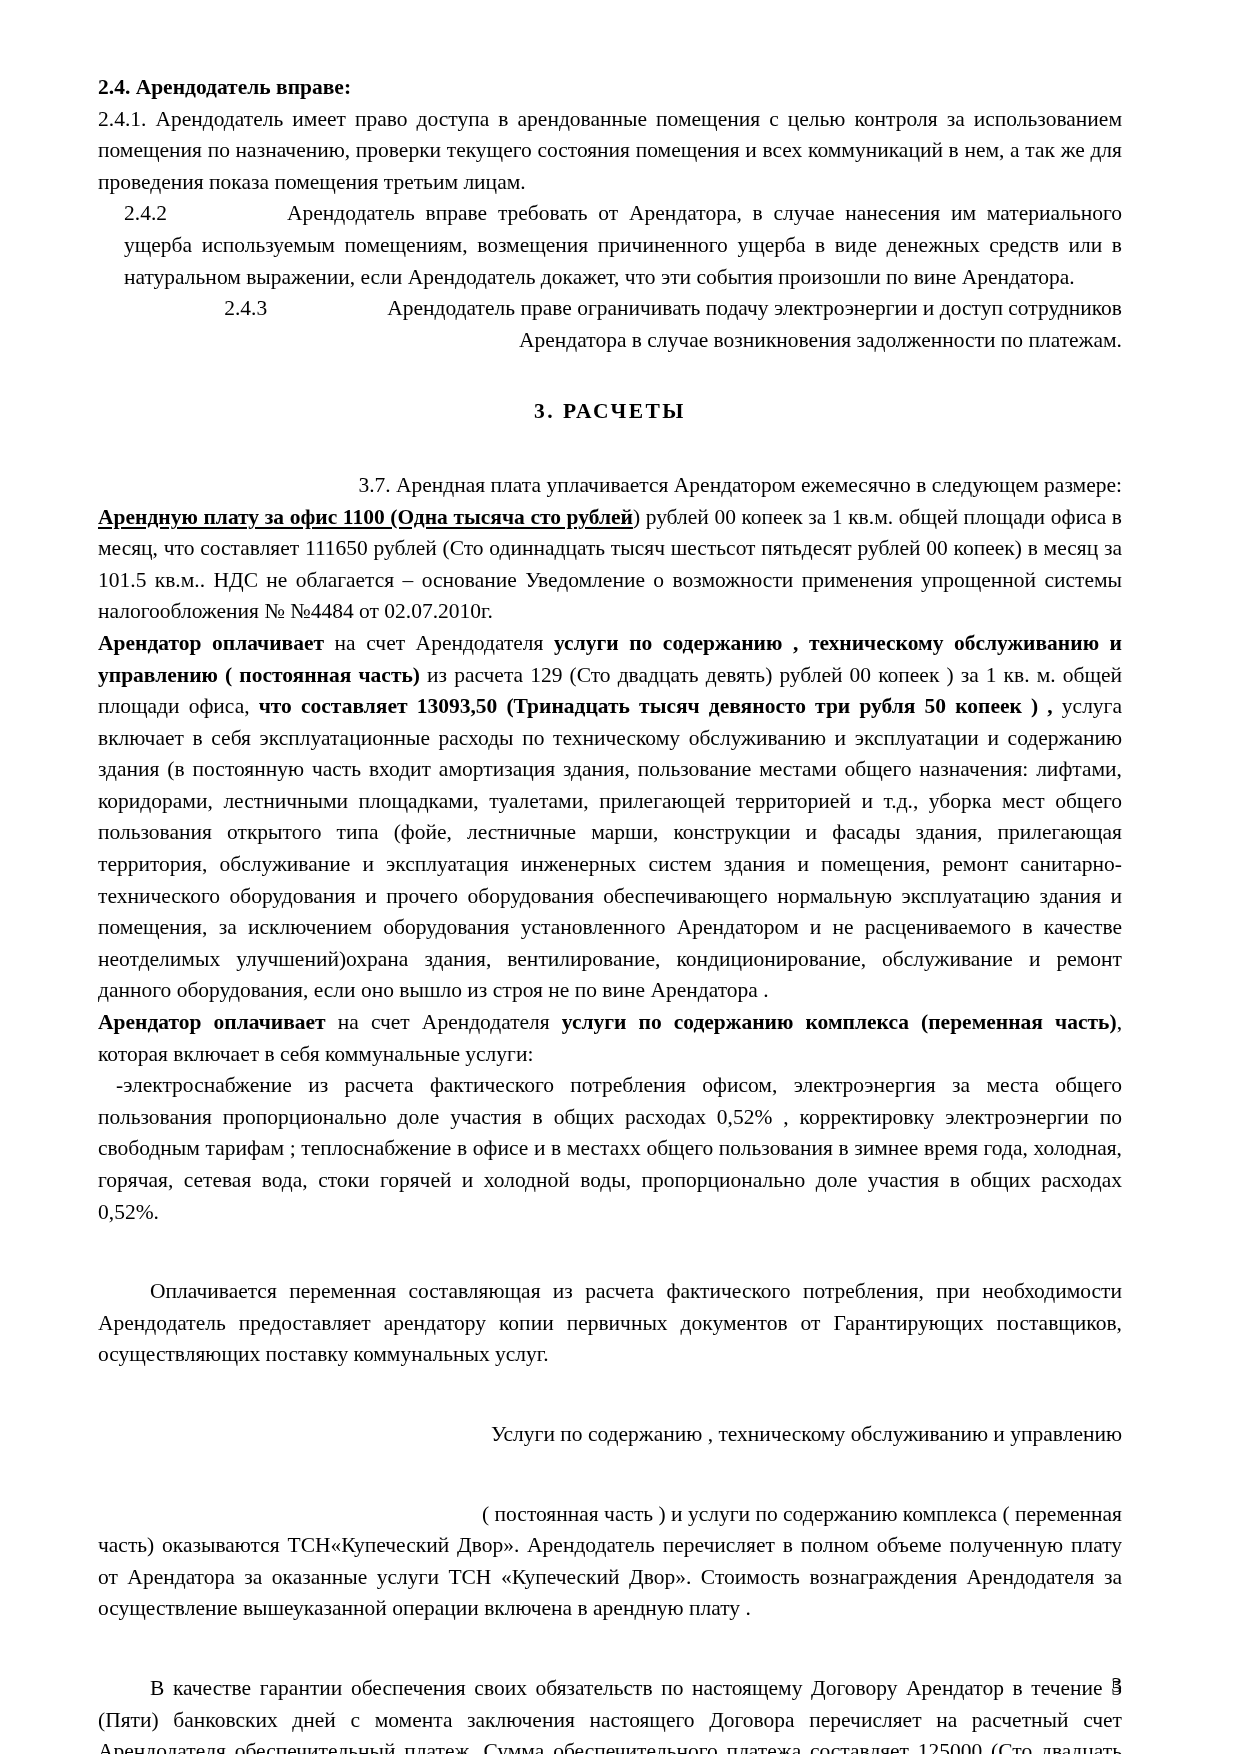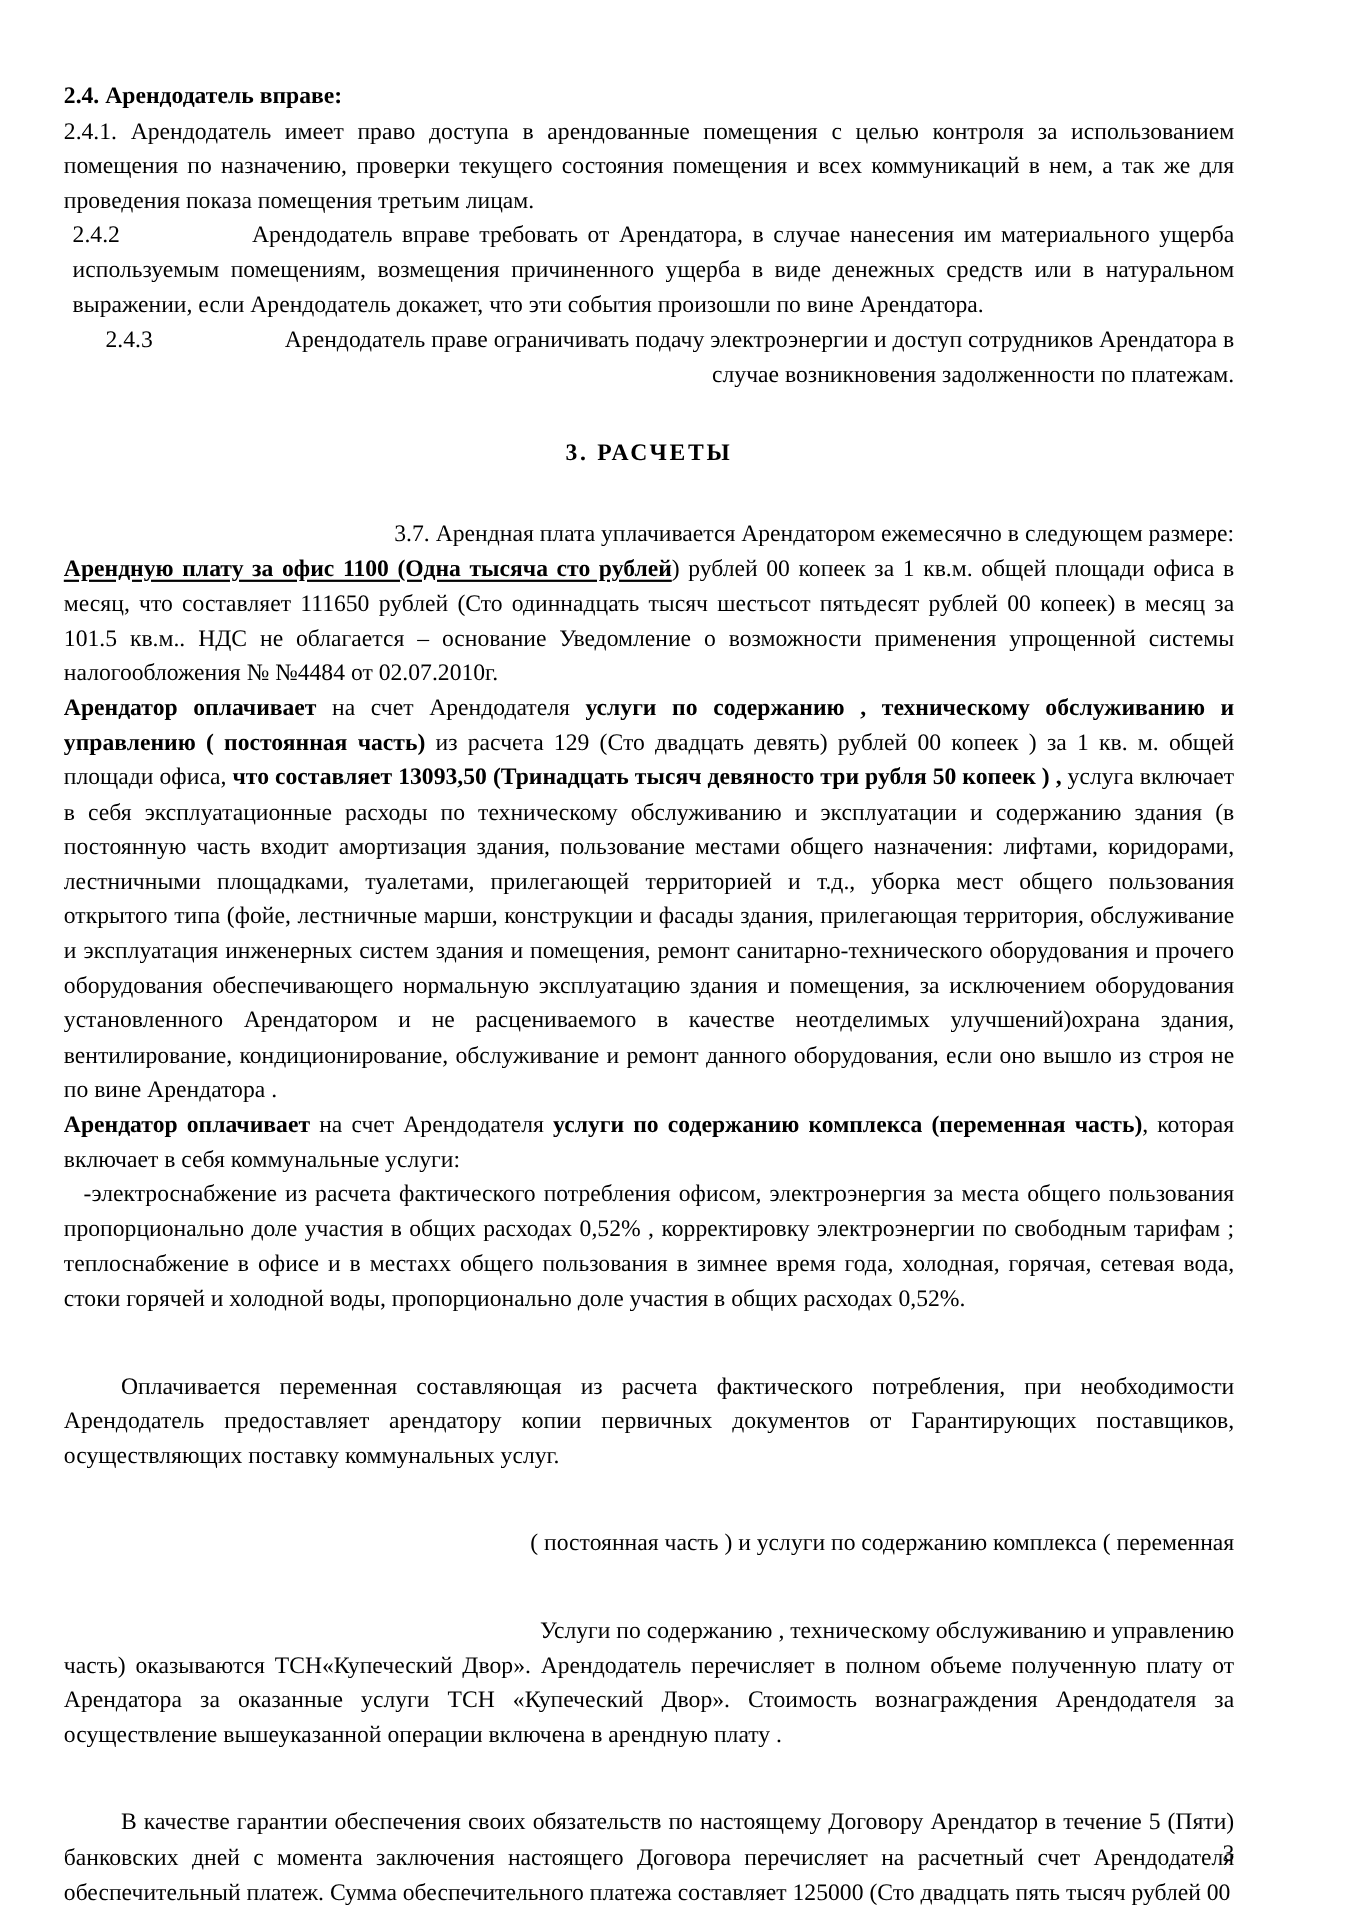--- a/index.html
+++ b/index.html
@@ -12,21 +12,21 @@
     font-family: "Liberation Serif", "DejaVu Serif", serif;
     color: #000000;
   }
   .page {
     position: relative;
     width: 1240px;
     height: 1754px;
     margin: 0 auto;
     background: #ffffff;
     box-sizing: border-box;
-    padding: 72px 118px 40px 58px;
+    padding: 72px 118px 40px 98px;
     overflow: hidden;
   }
   .doc-body {
     font-size: 21.5px;
     line-height: 1.47;
     text-align: justify;
     text-justify: inter-word;
   }
   p {
     margin: 0;
@@ -43,21 +43,21 @@
     margin: 0;
   }
   .section-title {
     text-align: center;
     font-weight: bold;
     letter-spacing: 2.5px;
     margin: 40px 0 42px 0;
     font-size: 21.5px;
   }
   .indent-block {
-    margin-left: 8px;
+    margin-left: 26px;
     text-align: justify;
   }
   .tab-gap {
     display: inline-block;
     width: 120px;
   }
   .first-line-indent {
     text-indent: 52px;
     margin-top: 48px;
   }
@@ -105,23 +105,23 @@
     <p class="p-flush"><span class="b u">Арендную плату за офис 1100 (Одна тысяча сто рублей</span><span>) рублей 00 копеек за 1 кв.м. общей площади офиса в месяц, что составляет 111650 рублей (Сто одиннадцать тысяч шестьсот пятьдесят  рублей 00 копеек) в месяц за 101.5 кв.м..  НДС не облагается – основание Уведомление о возможности применения упрощенной системы налогообложения № №4484 от 02.07.2010г.</span></p>
 
     <p class="p-flush"><span class="b">Арендатор оплачивает</span><span> на счет Арендодателя </span><span class="b">услуги по содержанию , техническому обслуживанию и управлению ( постоянная часть)</span><span> из расчета 129 (Сто двадцать девять) рублей 00 копеек ) за 1 кв. м. общей площади офиса, </span><span class="b">что составляет 13093,50 (Тринадцать тысяч девяносто три рубля 50 копеек ) ,</span><span> услуга  включает в себя эксплуатационные расходы по техническому обслуживанию и эксплуатации  и содержанию здания (в постоянную часть входит амортизация здания, пользование местами общего назначения: лифтами, коридорами, лестничными площадками, туалетами, прилегающей территорией и т.д., уборка мест общего пользования открытого типа (фойе, лестничные марши, конструкции и фасады здания, прилегающая территория, обслуживание и эксплуатация инженерных систем здания и помещения, ремонт санитарно-технического оборудования и прочего оборудования обеспечивающего нормальную эксплуатацию здания и помещения, за исключением оборудования установленного Арендатором и не расцениваемого в качестве неотделимых улучшений)охрана здания, вентилирование, кондиционирование, обслуживание и ремонт данного оборудования, если оно вышло из строя не по вине Арендатора .</span></p>
 
     <p class="p-flush"><span class="b">Арендатор оплачивает</span><span> на счет Арендодателя   </span><span class="b">услуги по содержанию комплекса (переменная часть)</span><span>, которая включает в себя коммунальные услуги:</span></p>
 
     <p class="p-flush small-indent">-электроснабжение из расчета фактического потребления офисом, электроэнергия за места общего пользования пропорционально доле участия в общих расходах 0,52% , корректировку электроэнергии по свободным тарифам ; теплоснабжение в офисе и в местахх общего пользования в зимнее время года, холодная, горячая, сетевая вода, стоки горячей и холодной воды,  пропорционально доле участия в общих расходах 0,52%.</p>
 
     <p class="p-flush first-line-indent">Оплачивается  переменная составляющая из расчета фактического потребления, при необходимости Арендодатель предоставляет арендатору копии первичных документов от Гарантирующих поставщиков, осуществляющих поставку коммунальных услуг.</p>
 
+    <p class="p-left first-line-indent">Услуги по содержанию , техническому обслуживанию и управлению</p>
+
     <p class="p-left first-line-indent">( постоянная часть ) и услуги по содержанию комплекса ( переменная</p>
-
-    <p class="p-left first-line-indent">Услуги по содержанию , техническому обслуживанию и управлению</p>
 
     <p class="p-flush">часть) оказываются ТСН«Купеческий Двор». Арендодатель перечисляет в полном объеме полученную плату от Арендатора за оказанные услуги ТСН «Купеческий Двор». Стоимость вознаграждения Арендодателя за осуществление вышеуказанной операции включена в арендную плату  .</p>
 
     <p class="p-flush first-line-indent">В качестве гарантии обеспечения своих обязательств по настоящему Договору Арендатор в течение 5 (Пяти) банковских дней с момента заключения настоящего Договора перечисляет на расчетный счет Арендодателя обеспечительный платеж. Сумма обеспечительного платежа составляет 125000 (Сто двадцать пять тысяч рублей 00</p>
 
   </div>
 
   <div class="page-number">3</div>
 </div>
 

